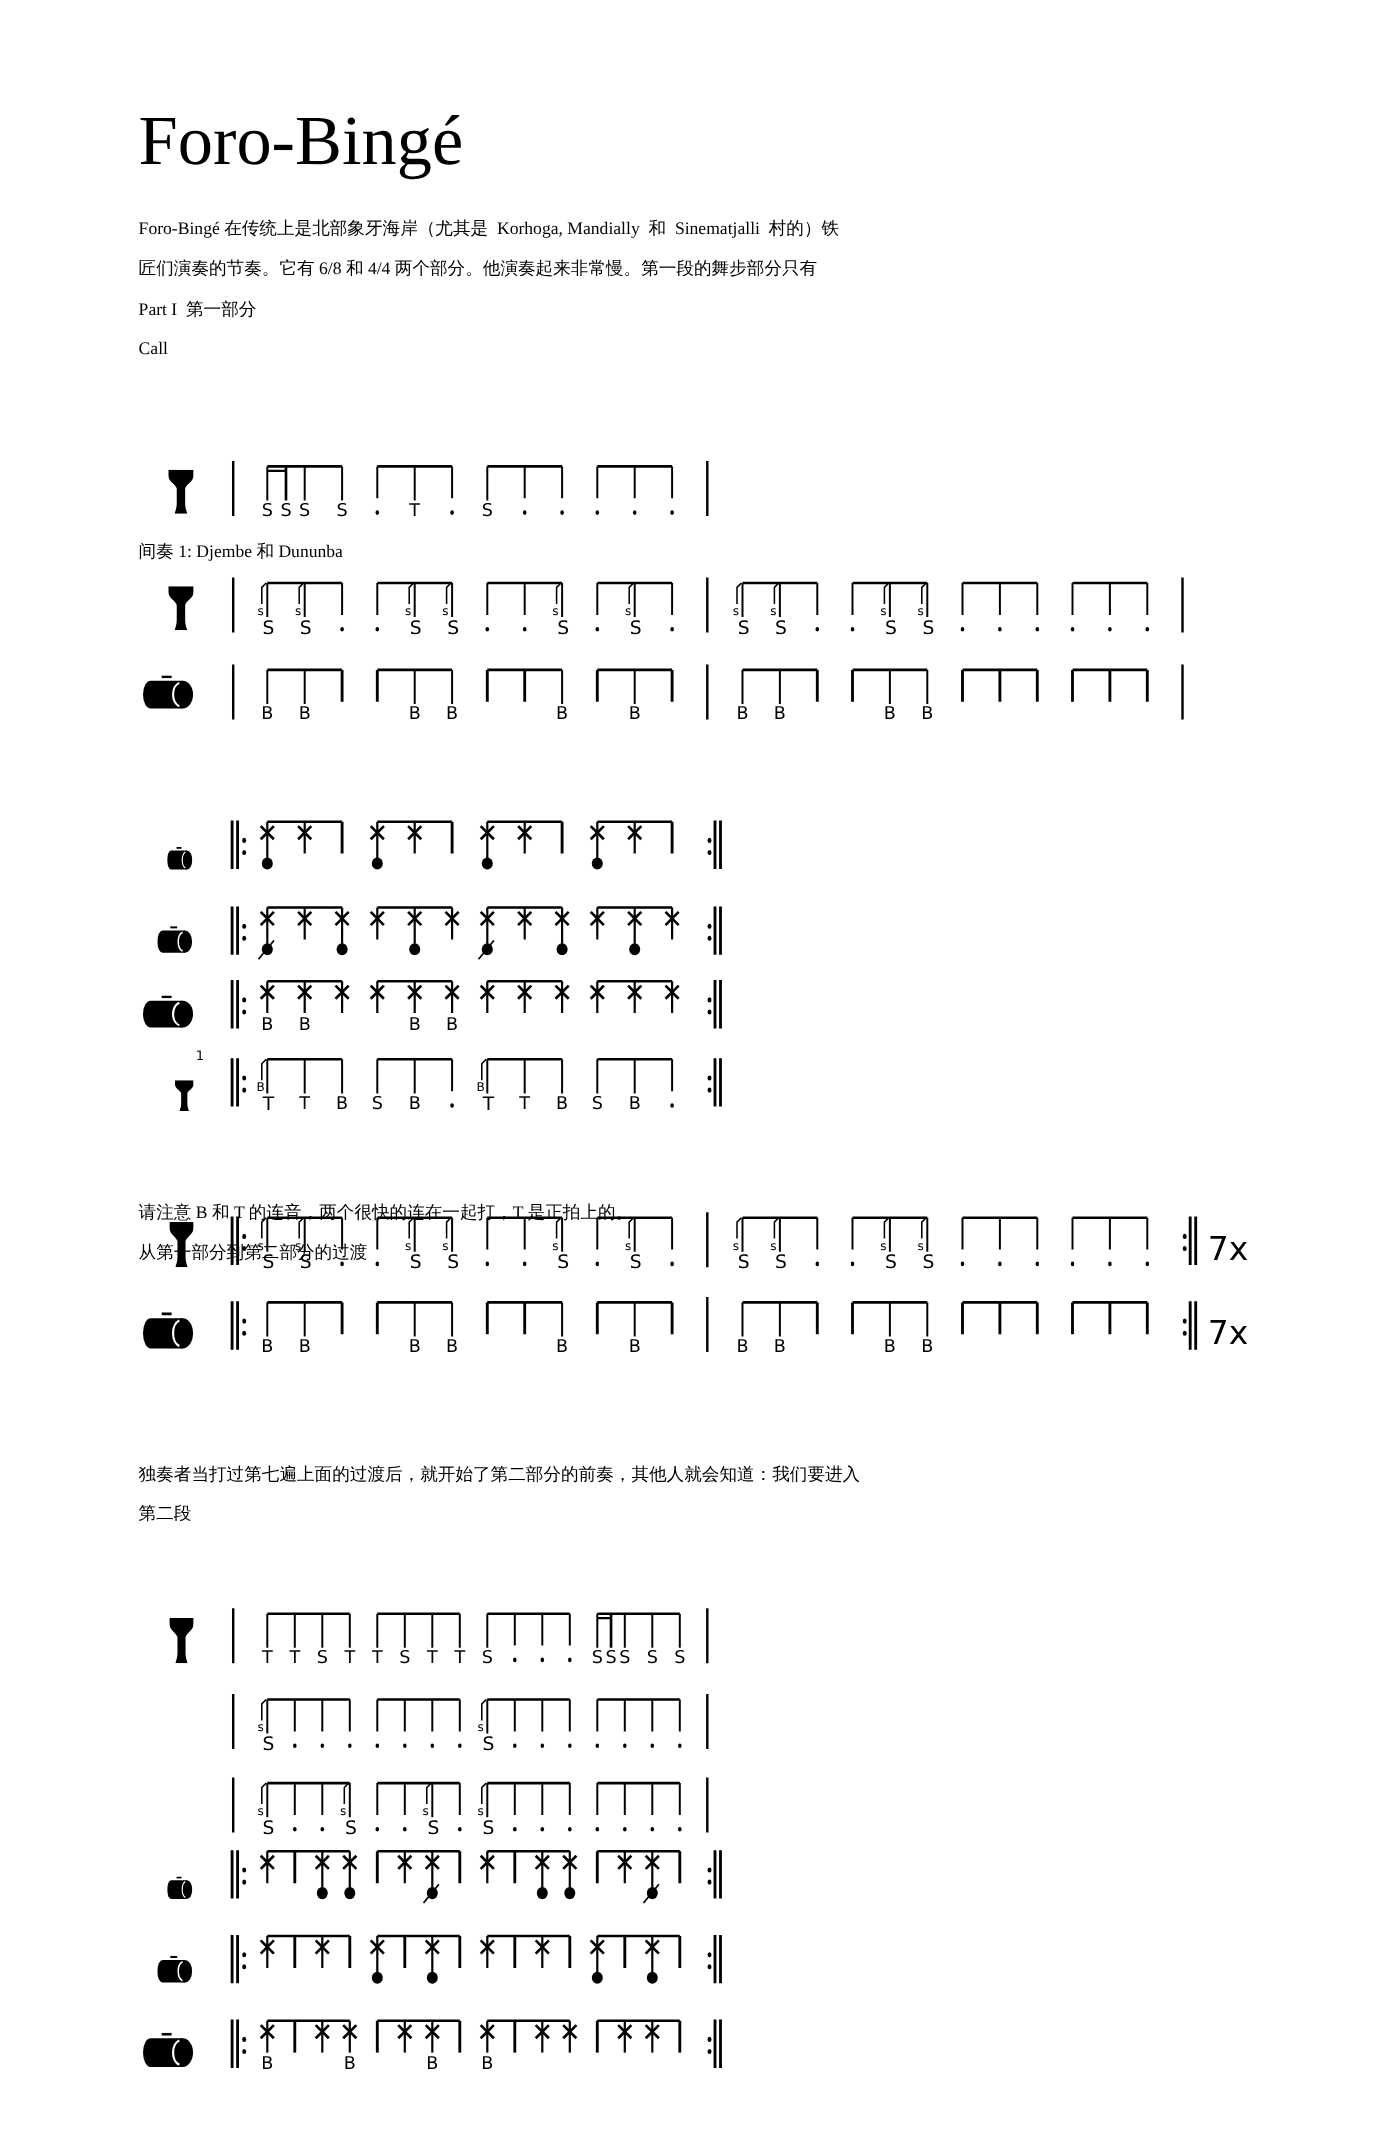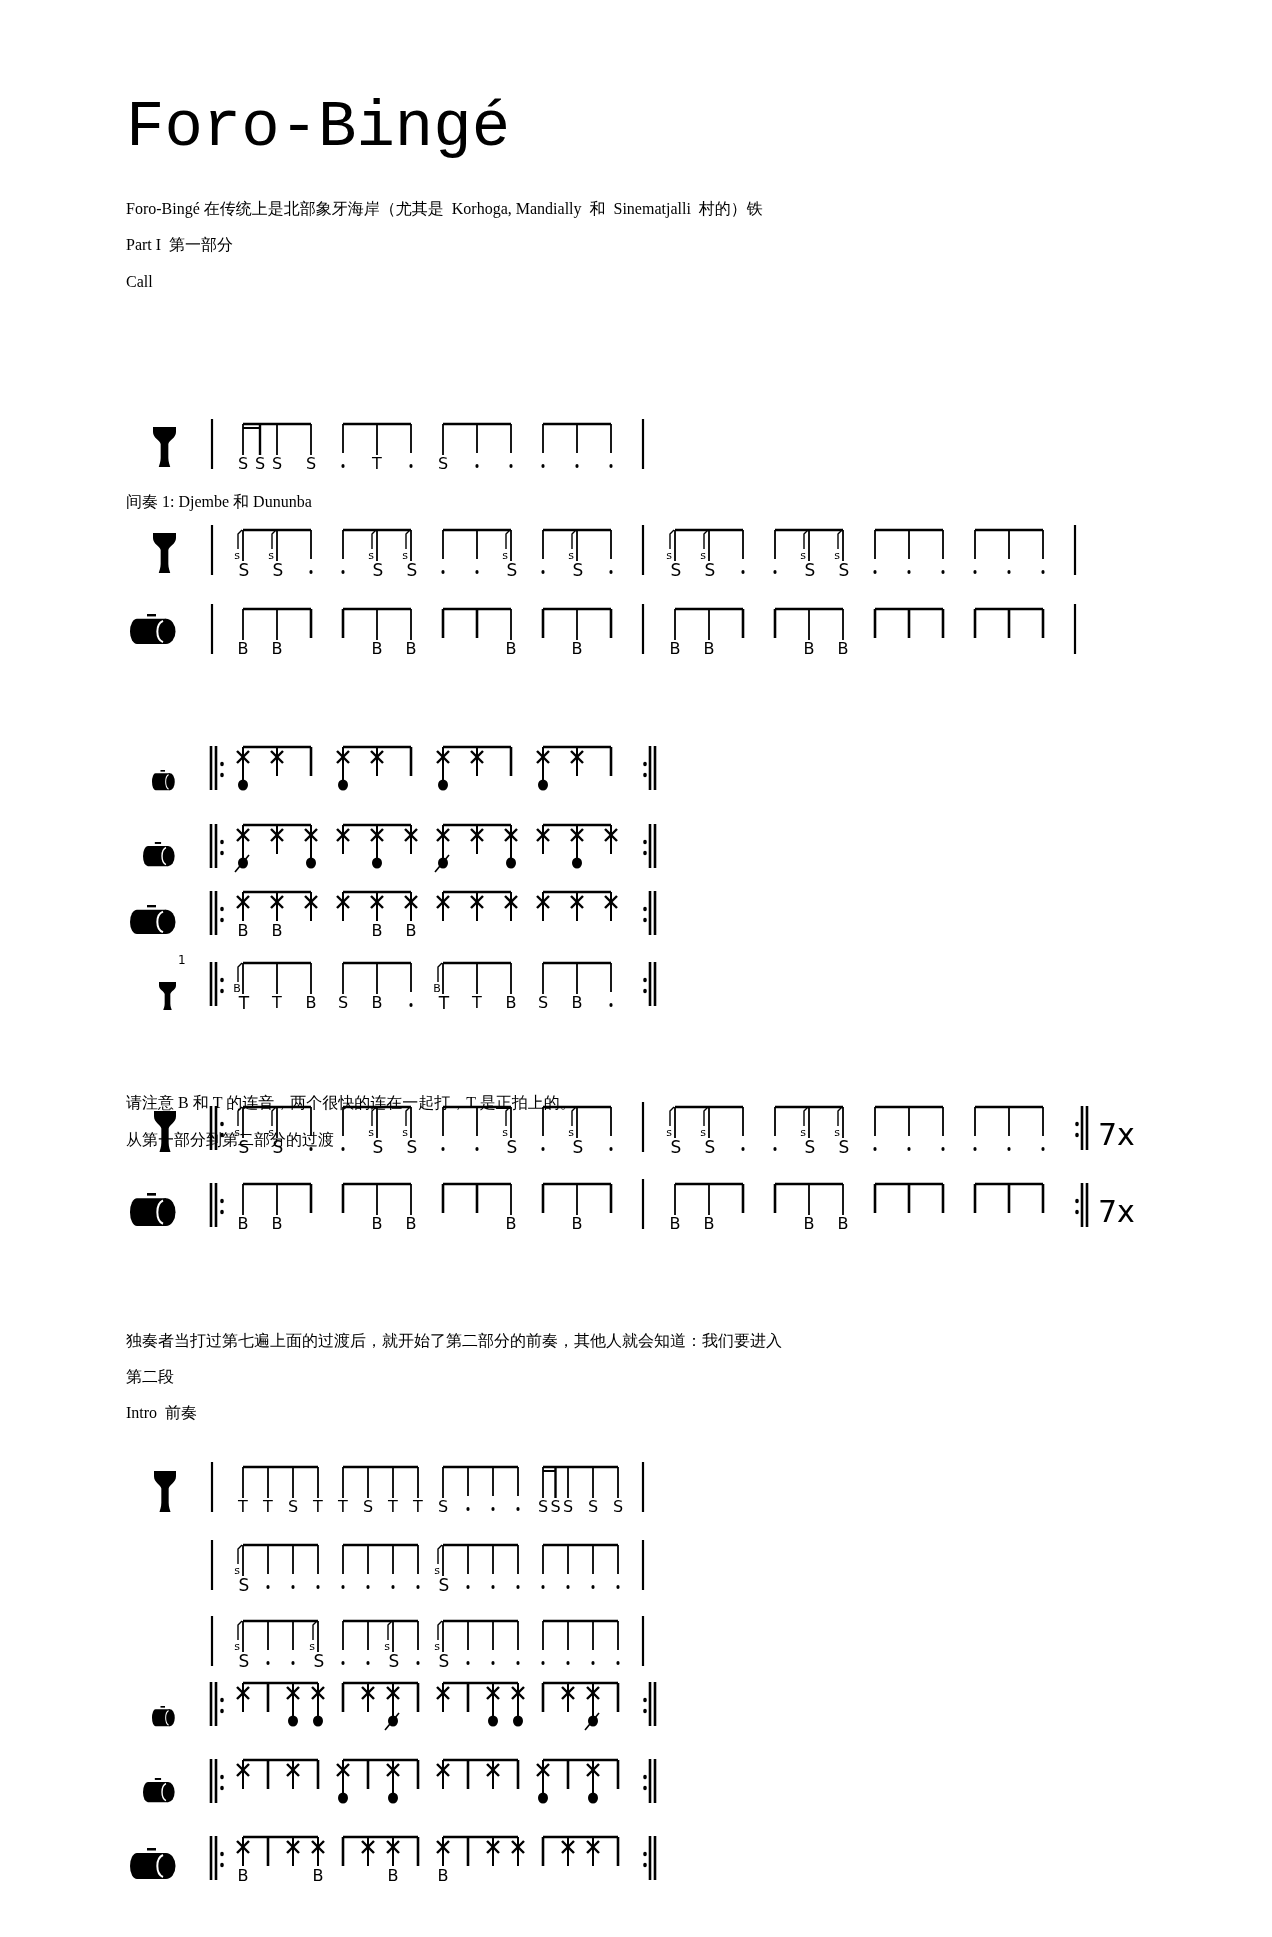--- a/index.html
+++ b/index.html
@@ -1,35 +1,36 @@
 <!DOCTYPE html>
 <html><head>
 <meta charset="utf-8">
 <style>
   html, body { margin: 0; padding: 0; background: #fff; }
   #page { position: relative; width: 1272px; height: 1937px; background: #fff; overflow: hidden; color: #000; }
-  .title { position: absolute; left: 126px; top: 96px; margin: 0; font-family: Liberation Mono, monospace; font-weight: normal; font-size: 64px; line-height: 64px; white-space: nowrap; }
+  .title { position: absolute; left: 126px; top: 96px; margin: 0; font-family: Liberation Serif, serif; font-weight: normal; font-size: 64px; line-height: 64px; white-space: nowrap; }
   .txt { position: absolute; left: 126px; font-family: "Liberation Serif", serif; font-size: 16px; white-space: nowrap; }
   .txt > div { white-space: pre; }
   .nrow { position: absolute; left: 0; width: 1272px; height: 64px; }
   .nrow svg { display: block; }
   .nrow svg text { font-family: "DejaVu Sans", sans-serif; fill: #000; }
   .icon { position: absolute; display: block; }
   .icon svg { display: block; width: 100%; height: 100%; }
   .marker { position: absolute; font-family: "DejaVu Sans", sans-serif; font-size: 12px; line-height: 12px; }
 </style>
 </head>
 <body>
 
 <div id="page">
 
   <h1 class="title">Foro-Bingé</h1>
 
   <div class="txt" style="top:191px; line-height:36.4px;">
     <div>Foro-Bingé 在传统上是北部象牙海岸（尤其是  Korhoga, Mandially  和  Sinematjalli  村的）铁</div>
+    <div>匠们演奏的节奏。它有 6/8 和 4/4 两个部分。他演奏起来非常慢。第一段的舞步部分只有</div>
     <div>Part I  第一部分</div>
     <div>Call</div>
   </div>
 
   <span class="icon" style="left:153px; top:427px; width:23px; height:40px;">
       <svg viewBox="0 0 24 40" preserveAspectRatio="none">
         <path d="M0,0 H24 V5 C24,11 17,13 16,17 V31 C16,35 17.5,38 18,40 H6 C6.5,38 8,35 8,31 V17 C7,13 0,11 0,5 Z" fill="#000"></path>
       </svg>
     </span>
   <div class="nrow" style="top:412px;">
@@ -727,21 +728,20 @@
           <line x1="975" y1="12" x2="975" y2="41" stroke="#000" stroke-width="2.6"></line>
           <line x1="1009" y1="12" x2="1009" y2="41" stroke="#000" stroke-width="2.6"></line>
           <line x1="1043" y1="12" x2="1043" y2="41" stroke="#000" stroke-width="2.6"></line>
         </g>
       </svg>
     </div>
 
   <div class="txt" style="top:1323px; line-height:35.8px;">
     <div>独奏者当打过第七遍上面的过渡后，就开始了第二部分的前奏，其他人就会知道：我们要进入</div>
     <div>第二段</div>
-    <div>Intro  前奏</div>
   </div>
 
   <span class="icon" style="left:154px; top:1471px; width:22px; height:41px;">
       <svg viewBox="0 0 24 40" preserveAspectRatio="none">
         <path d="M0,0 H24 V5 C24,11 17,13 16,17 V31 C16,35 17.5,38 18,40 H6 C6.5,38 8,35 8,31 V17 C7,13 0,11 0,5 Z" fill="#000"></path>
       </svg>
     </span>
   <div class="nrow" style="top:1455px;">
       <svg width="1272" height="64" viewBox="0 0 1272 64">
         <line x1="212" y1="7" x2="212" y2="57" stroke="#000" stroke-width="2.2"></line>

